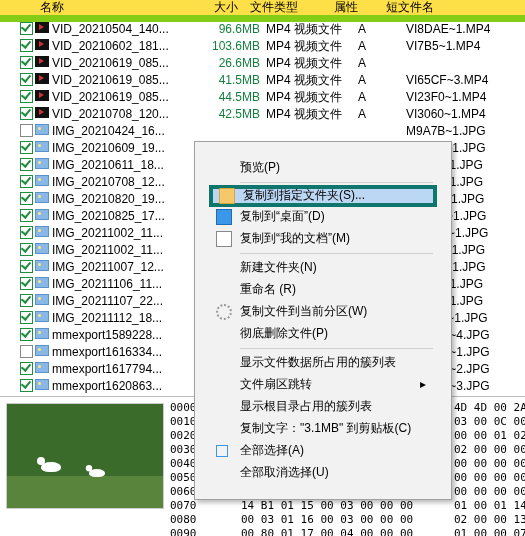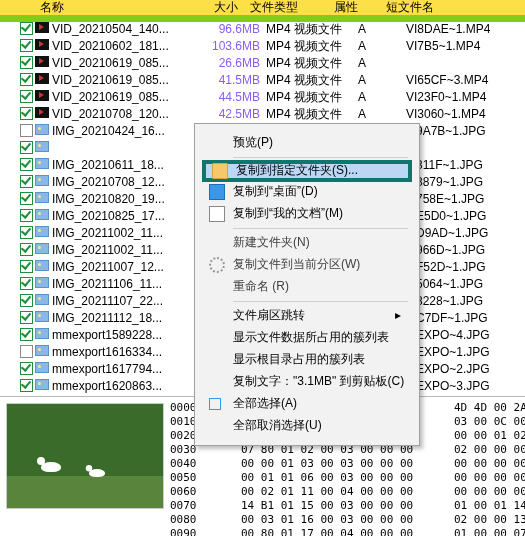--- a/index.html
+++ b/index.html
@@ -9,31 +9,31 @@
   .row{display:flex;height:17px;padding-left:20px;white-space:nowrap}
   .chk{width:13px;height:13px;border:1px solid #1e8e3e;margin-right:2px;position:relative;flex:0 0 13px}
   .chk.on::after{content:"";position:absolute;left:2px;top:-1px;width:4px;height:7px;border:solid #1e8e3e;border-width:0 2px 2px 0;transform:rotate(40deg)}
   .chk.off{border-color:#888}
   .ico{width:14px;height:11px;margin-right:3px;flex:0 0 14px;position:relative}
   .ico.vid{background:#111}
   .ico.vid::after{content:"";position:absolute;left:4px;top:2px;border-left:5px solid #c33;border-top:3px solid transparent;border-bottom:3px solid transparent}
   .ico.img{background:#8ab8e6;border:1px solid #5a93c9}
   .ico.img::after{content:"";position:absolute;left:2px;top:2px;width:3px;height:3px;background:#ffe680;border-radius:50%}
   .c-name{flex:0 0 154px;overflow:hidden}
-  .c-size{flex:0 0 60px;text-align:right;padding-right:6px;color:#8b5cf6}
+  .c-size{flex:0 0 60px;text-align:right;padding-right:6px;color:#15803d}
   .c-type{flex:0 0 92px}
   .c-attr{flex:0 0 48px}
   .c-short{flex:1;overflow:hidden}
-  .menu{position:absolute;left:194px;top:123px;width:226px;background:#f2f2f2;border:1px solid #a0a0a0;box-shadow:3px 3px 4px rgba(0,0,0,.25);padding:8px}
+  .menu{position:absolute;left:194px;top:141px;width:258px;background:#f2f2f2;border:1px solid #a0a0a0;box-shadow:3px 3px 4px rgba(0,0,0,.25);padding:15px}
   .mi{display:flex;align-items:center;height:22px;padding-left:30px;position:relative;color:#000}
   .mi.hl{border:4px solid #0f766e;background:#bcd7f4;margin:-1px}
   .mi .arr{position:absolute;right:10px}
   .mi .micon{position:absolute;left:6px;width:16px;height:16px}
   .sep{height:1px;background:#cfcfcf;margin:3px 3px 3px 30px}
-  .dis{color:#404040}
+  .dis{color:#000000}
   .hex{font:11px/14px Consolas,monospace;white-space:pre;display:flex;border-top:1px solid #bbb}
   .thumb{width:158px;height:106px;background:#3a6b2a;margin:6px;position:relative;border:1px solid #ccc;flex:0 0 158px}
   .bird{position:absolute;width:20px;height:10px;background:#fff;border-radius:50% 50% 40% 40%}
   .bird::after{content:"";position:absolute;left:-4px;top:-5px;width:8px;height:8px;background:#fff;border-radius:50%}
   .grass{position:absolute;bottom:0;left:0;right:0;height:32px;background:#58853b}
   .hexcol{flex:1;padding-top:4px;overflow:hidden}
   .fold{width:14px;height:11px;background:#f5c96b;border:1px solid #d4a73e;border-radius:1px}
   .desk{width:14px;height:11px;background:#3b97e8;border:1px solid #1f6db3}
   .doc{width:12px;height:14px;background:#fff;border:1px solid #888}
   .gear{width:12px;height:12px;border:2px dotted #999;border-radius:50%}
@@ -108,20 +108,21 @@
       <span class="ico img"></span>
       <span class="c-name">IMG_20210424_16...</span>
       <span class="c-size"></span>
       <span class="c-type"></span>
       <span class="c-attr"></span>
       <span class="c-short">M9A7B~1.JPG</span>
     </div>
     <div class="row">
       <span class="chk on"></span>
       <span class="ico img"></span>
+      <span class="c-name">IMG_20210609_19...</span>
       <span class="c-size"></span>
       <span class="c-type"></span>
       <span class="c-attr"></span>
       <span class="c-short">M0B8E~1.JPG</span>
     </div>
     <div class="row">
       <span class="chk on"></span>
       <span class="ico img"></span>
       <span class="c-name">IMG_20210611_18...</span>
       <span class="c-size"></span>
@@ -263,33 +264,36 @@
   </div>
   <div class="mi">
     <span class="micon doc"></span>
     <span>复制到“我的文档”(M)</span>
   </div>
   <div class="sep"></div>
   <div class="mi dis">
       <span>新建文件夹(N)</span>
     </div>
   <div class="mi dis">
+      <span>重命名 (R)</span>
+    </div>
+  <div class="mi dis">
     <span class="micon gear"></span>
     <span>复制文件到当前分区(W)</span>
   </div>
   <div class="mi dis">
-      <span>重命名 (R)</span>
+      <span>彻底删除文件(P)</span>
     </div>
   <div class="sep"></div>
+  <div class="mi">
+      <span>显示文件数据所占用的簇列表</span>
+    </div>
   <div class="mi">
       <span>文件扇区跳转</span>
       <span class="arr">▸</span>
-    </div>
-  <div class="mi">
-      <span>显示文件数据所占用的簇列表</span>
     </div>
   <div class="mi">
       <span>显示根目录占用的簇列表</span>
     </div>
   <div class="mi">
       <span>复制文字："3.1MB" 到剪贴板(C)</span>
     </div>
   <div class="mi">
     <span class="micon" style="border:1px solid #3b97e8;width:12px;height:12px"></span>
     <span>全部选择(A)</span>

